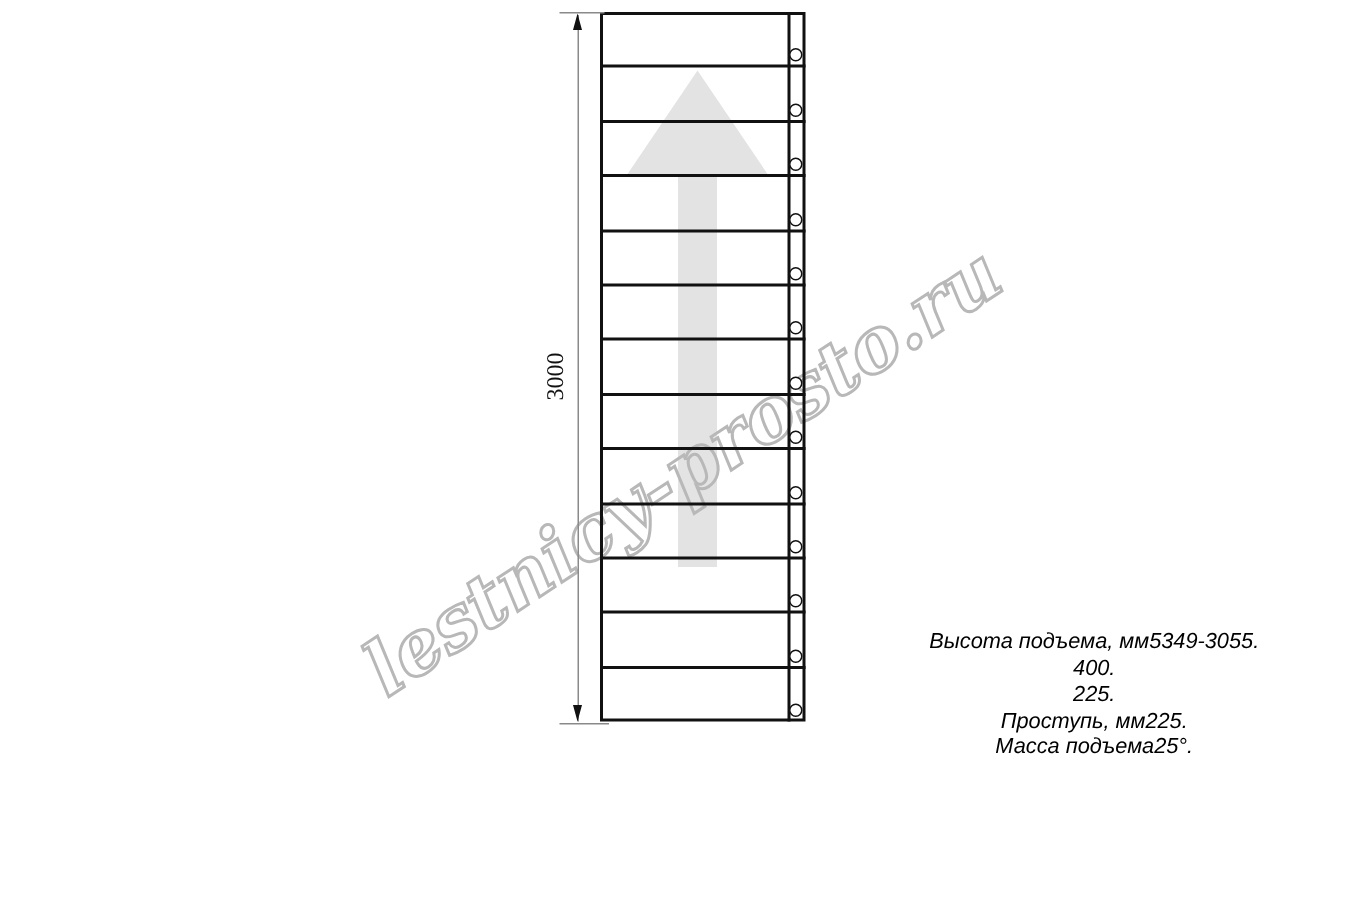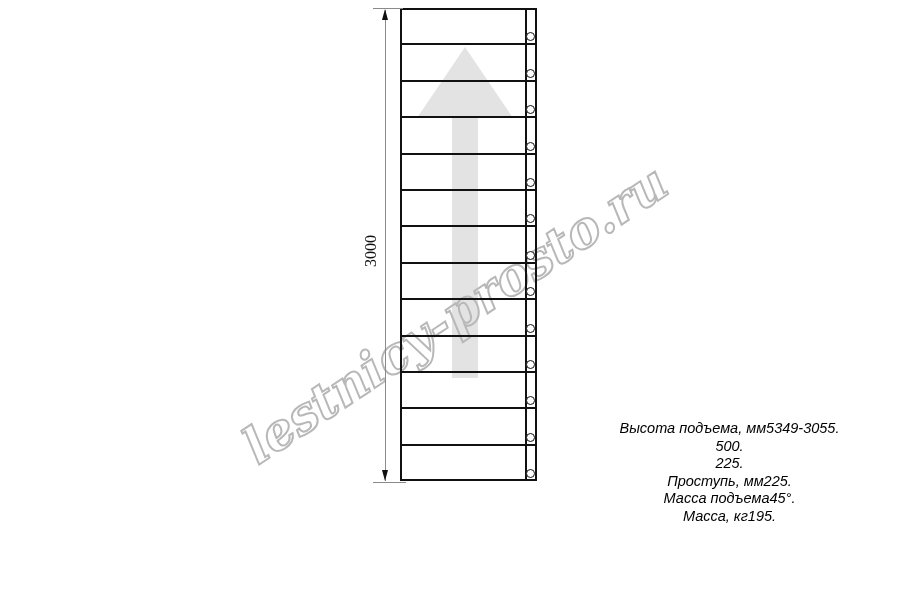--- a/index.html
+++ b/index.html
@@ -129,32 +129,28 @@
   <div class="dim-arrow up"></div>
   <div class="dim-arrow down"></div>
   <div class="dim-label">3000</div>
 
   <div class="specs">
       <div class="spec-row">
         <span class="spec-label">Высота подъема, мм</span>
         <span class="spec-value">5349-3055.</span>
       </div>
       <div class="spec-row">
-        <span class="spec-value">500.</span>
+        <span class="spec-value">400.</span>
       </div>
       <div class="spec-row">
         <span class="spec-value">225.</span>
       </div>
       <div class="spec-row">
         <span class="spec-label">Проступь, мм</span>
         <span class="spec-value">225.</span>
       </div>
       <div class="spec-row">
         <span class="spec-label">Масса подъема</span>
-        <span class="spec-value">45°.</span>
-      </div>
-      <div class="spec-row">
-        <span class="spec-label">Масса, кг</span>
-        <span class="spec-value">195.</span>
+        <span class="spec-value">25°.</span>
       </div>
     </div>
 
 </div>
 
 </body></html>

